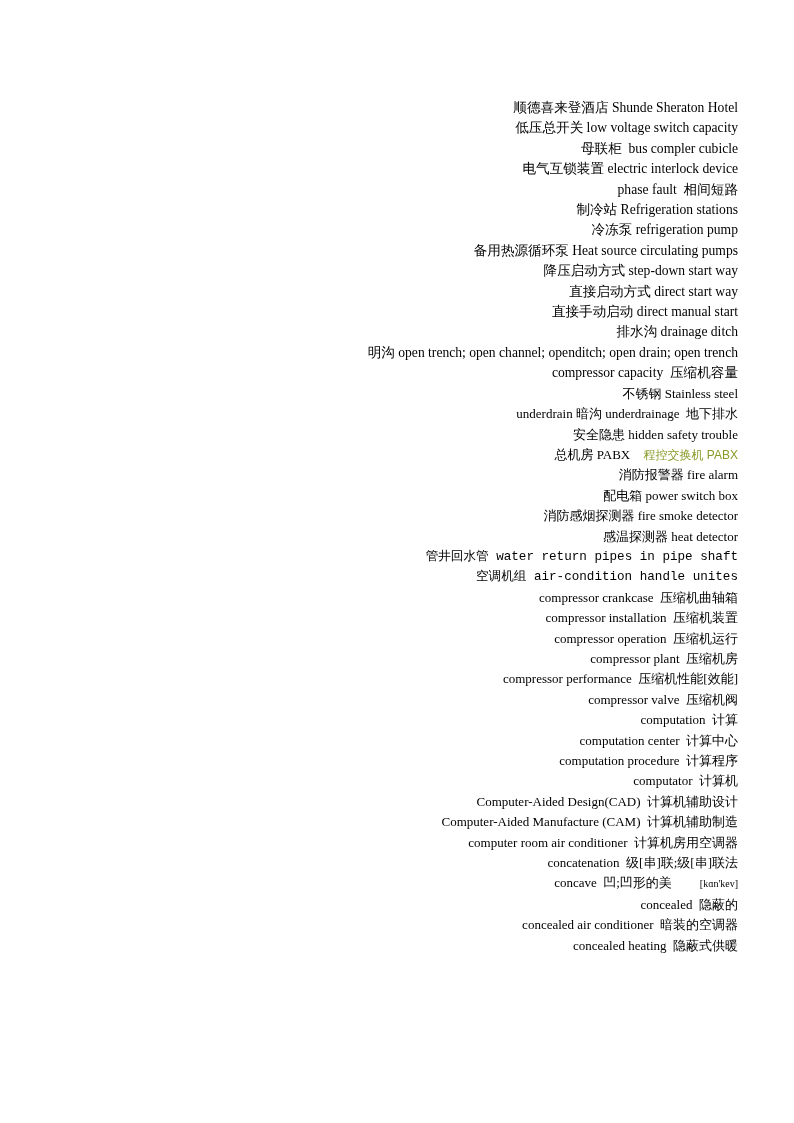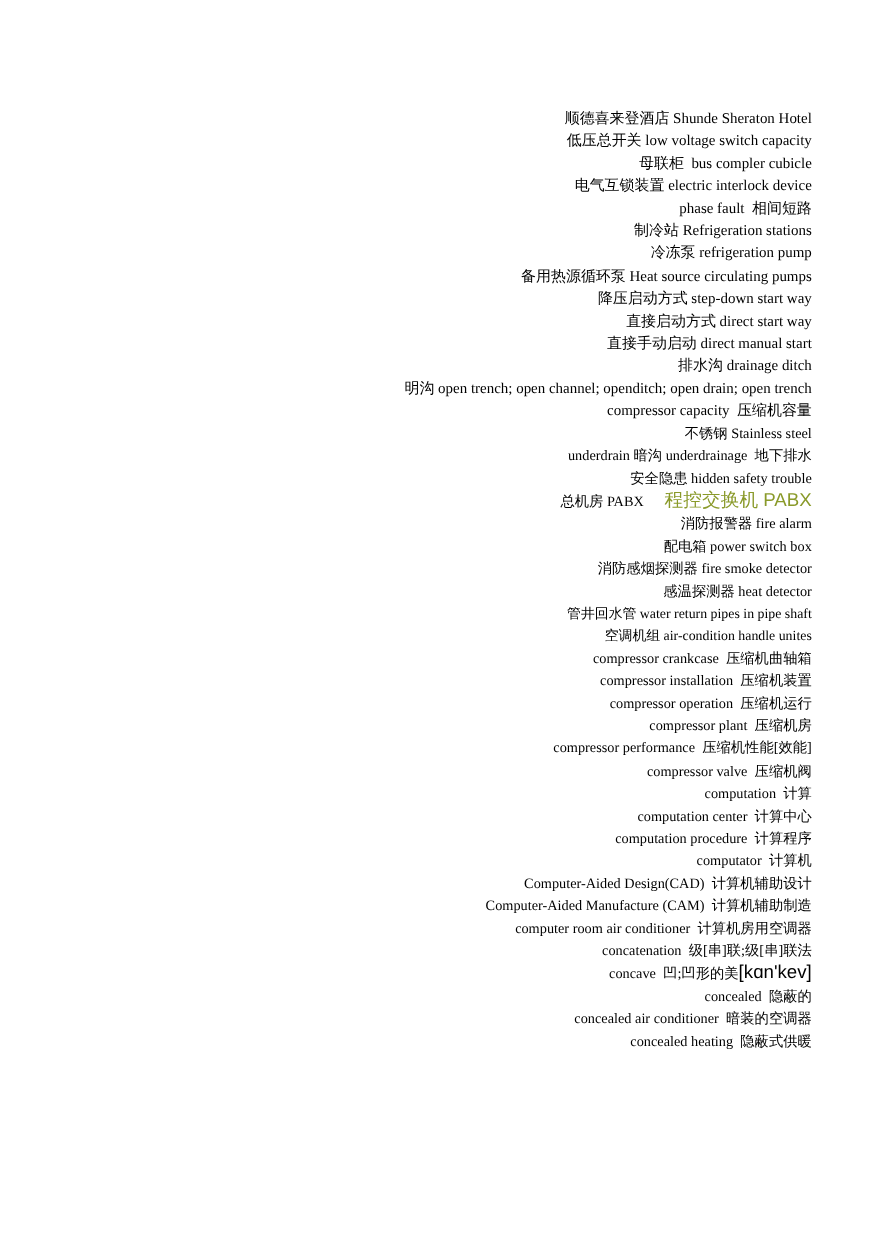--- a/index.html
+++ b/index.html
@@ -46,39 +46,40 @@
 
   
   .line.sm {
     font-size: 13.0px;
     line-height: 20.4px;
   }
 
   
   .line.sans,
   .seg.sans {
-    font-family: Liberation Serif, serif;
+    font-family: Liberation Mono, monospace;
   }
   .line.sans {
     font-size: 12.6px;
   }
 
   .seg {
     white-space: pre;
   }
 
   .seg.green {
     color: #8a9a2a;
     font-family: "Liberation Sans", "DejaVu Sans", sans-serif;
-    font-size: 17px;
+    font-size: 12px;
   }
 
   .seg.ipa {
-    font-family: Liberation Sans, sans-serif;
-    font-size: 17px;
+    font-family: Liberation Serif, serif;
+    font-size: 10px;
+    margin-left: 28px;
   }
 </style>
 </head>
 <body>
 
 <div id="page">
   <div id="glossary">
       <div class="line"><span class="seg">顺德喜来登酒店 Shunde Sheraton Hotel</span></div>
       <div class="line"><span class="seg">低压总开关 low voltage switch capacity</span></div>
       <div class="line"><span class="seg">母联柜  bus compler cubicle</span></div>

